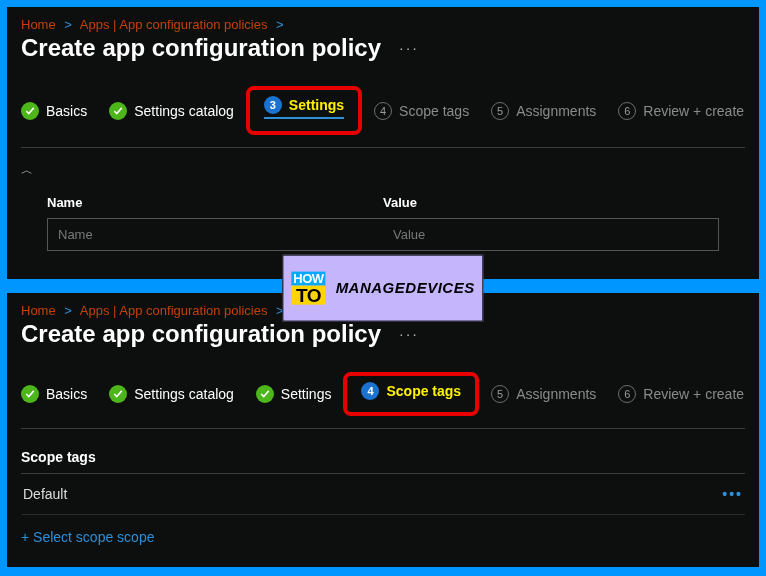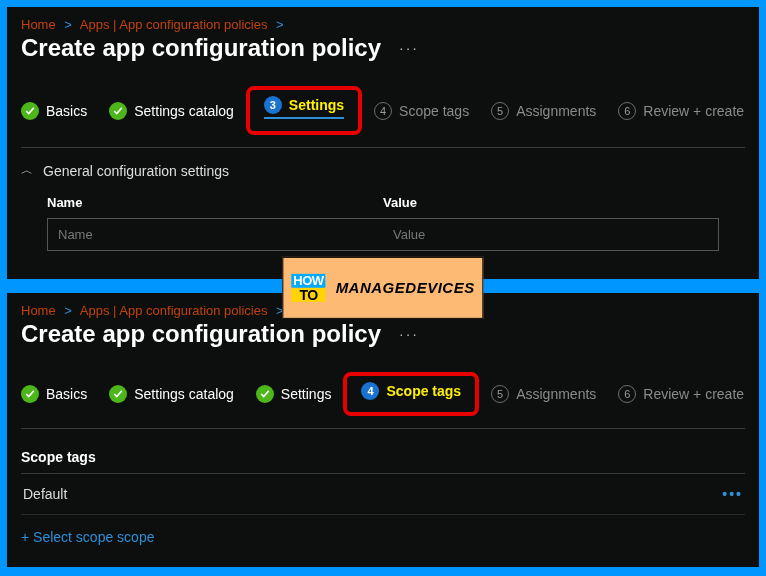--- a/index.html
+++ b/index.html
@@ -54,27 +54,27 @@
   .input-row input { width:100%; background:transparent; border:none; outline:none; color:#888; font-size:13px; padding:8px 10px; font-family:inherit; }
   .input-row input::placeholder { color:#777; }
 
   .section-header { font-size:14px; font-weight:600; color:#fff; margin-top:20px; padding-bottom:8px; border-bottom:1px solid #3a3a3a; }
   .tag-row { display:flex; align-items:center; justify-content:space-between; padding:12px 2px; border-bottom:1px solid #2a2a2a; font-size:14px; color:#ddd;gap:28px; }
   .tag-actions { color:#2d8fd8; letter-spacing:2px; cursor:pointer; font-weight:bold; }
   .add-link { color:#2d8fd8; font-size:14px; margin-top:14px; display:inline-block; cursor:pointer; }
 
   .watermark {
     position:absolute; left:50%; top:50%; transform:translate(-50%,-50%);
-    background:#fdba74; padding:16px 8px; display:flex; align-items:center; gap:10px;
+    background:#c4b5fd; padding:16px 8px; display:flex; align-items:center; gap:10px;
     font-family: Arial, sans-serif; font-weight:900; z-index:50;
     border:1px solid #000;
   }
   .wm-left { display:flex; flex-direction:column; line-height:0.9; }
   .wm-left .how { background:#00aaff; color:#fff; font-size:13px; padding:1px 2px; letter-spacing:-0.5px;}
-  .wm-left .to  { background:#ffd400; color:#000; font-size:14px; padding:1px 4px; letter-spacing:-0.5px; text-align:center;}
+  .wm-left .to  { background:#ffd400; color:#000; font-size:19px; padding:1px 4px; letter-spacing:-0.5px; text-align:center;}
   .wm-right { display:flex; flex-direction:row; line-height:0.95; font-size:15px; color:#000; font-style:italic; letter-spacing:0.5px;}
 </style>
 </head>
 <body>
 
 <div class="panel top">
   <div class="breadcrumb">
     <a>Home</a>
     <span class="chev">&gt;</span>
     <a>Apps | App configuration policies</a>
@@ -117,21 +117,20 @@
       <span class="label">Assignments</span>
     </div>
     <div class="step pending">
       <span class="badge pending">6</span>
       <span class="label">Review + create</span>
     </div>
   </div>
 
   <div class="accordion">
     <span class="acc-chevron">︿</span>
-    <span>General configuration settings</span>
   </div>
 
   <div class="table-head">
     <div class="th">Name</div>
     <div class="th">Value</div>
   </div>
   <div class="input-row">
     <div class="cell"><input placeholder="Name" style=""></div>
     <div class="cell"><input placeholder="Value" style=""></div>
   </div>

